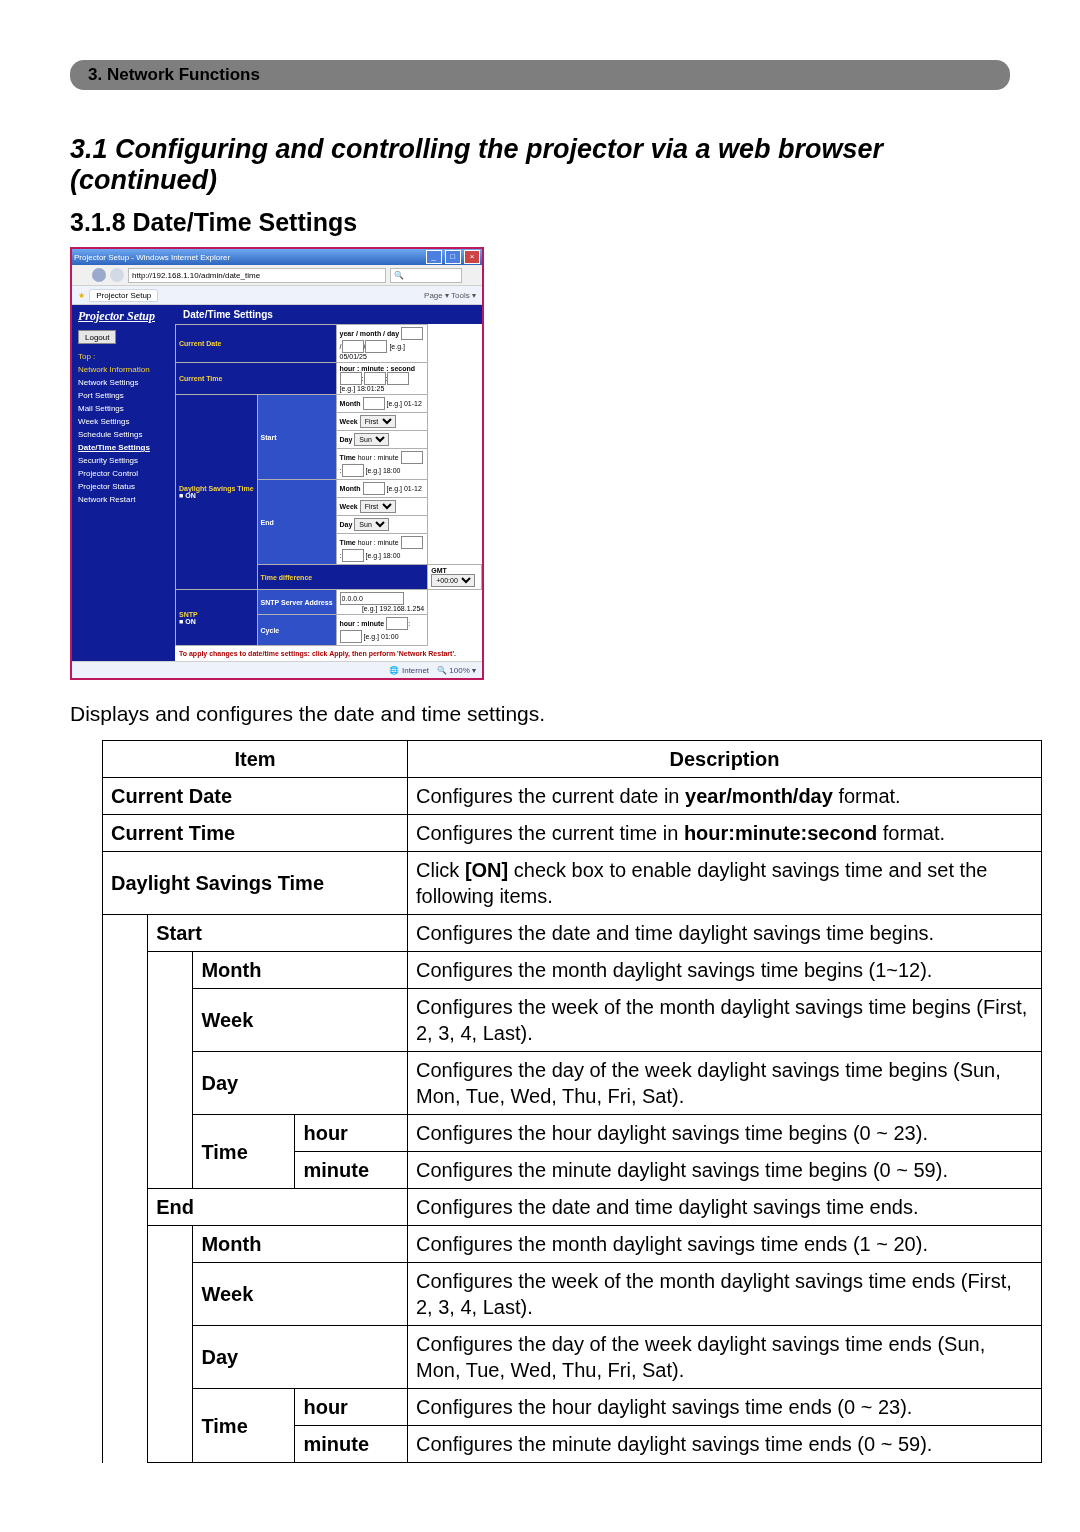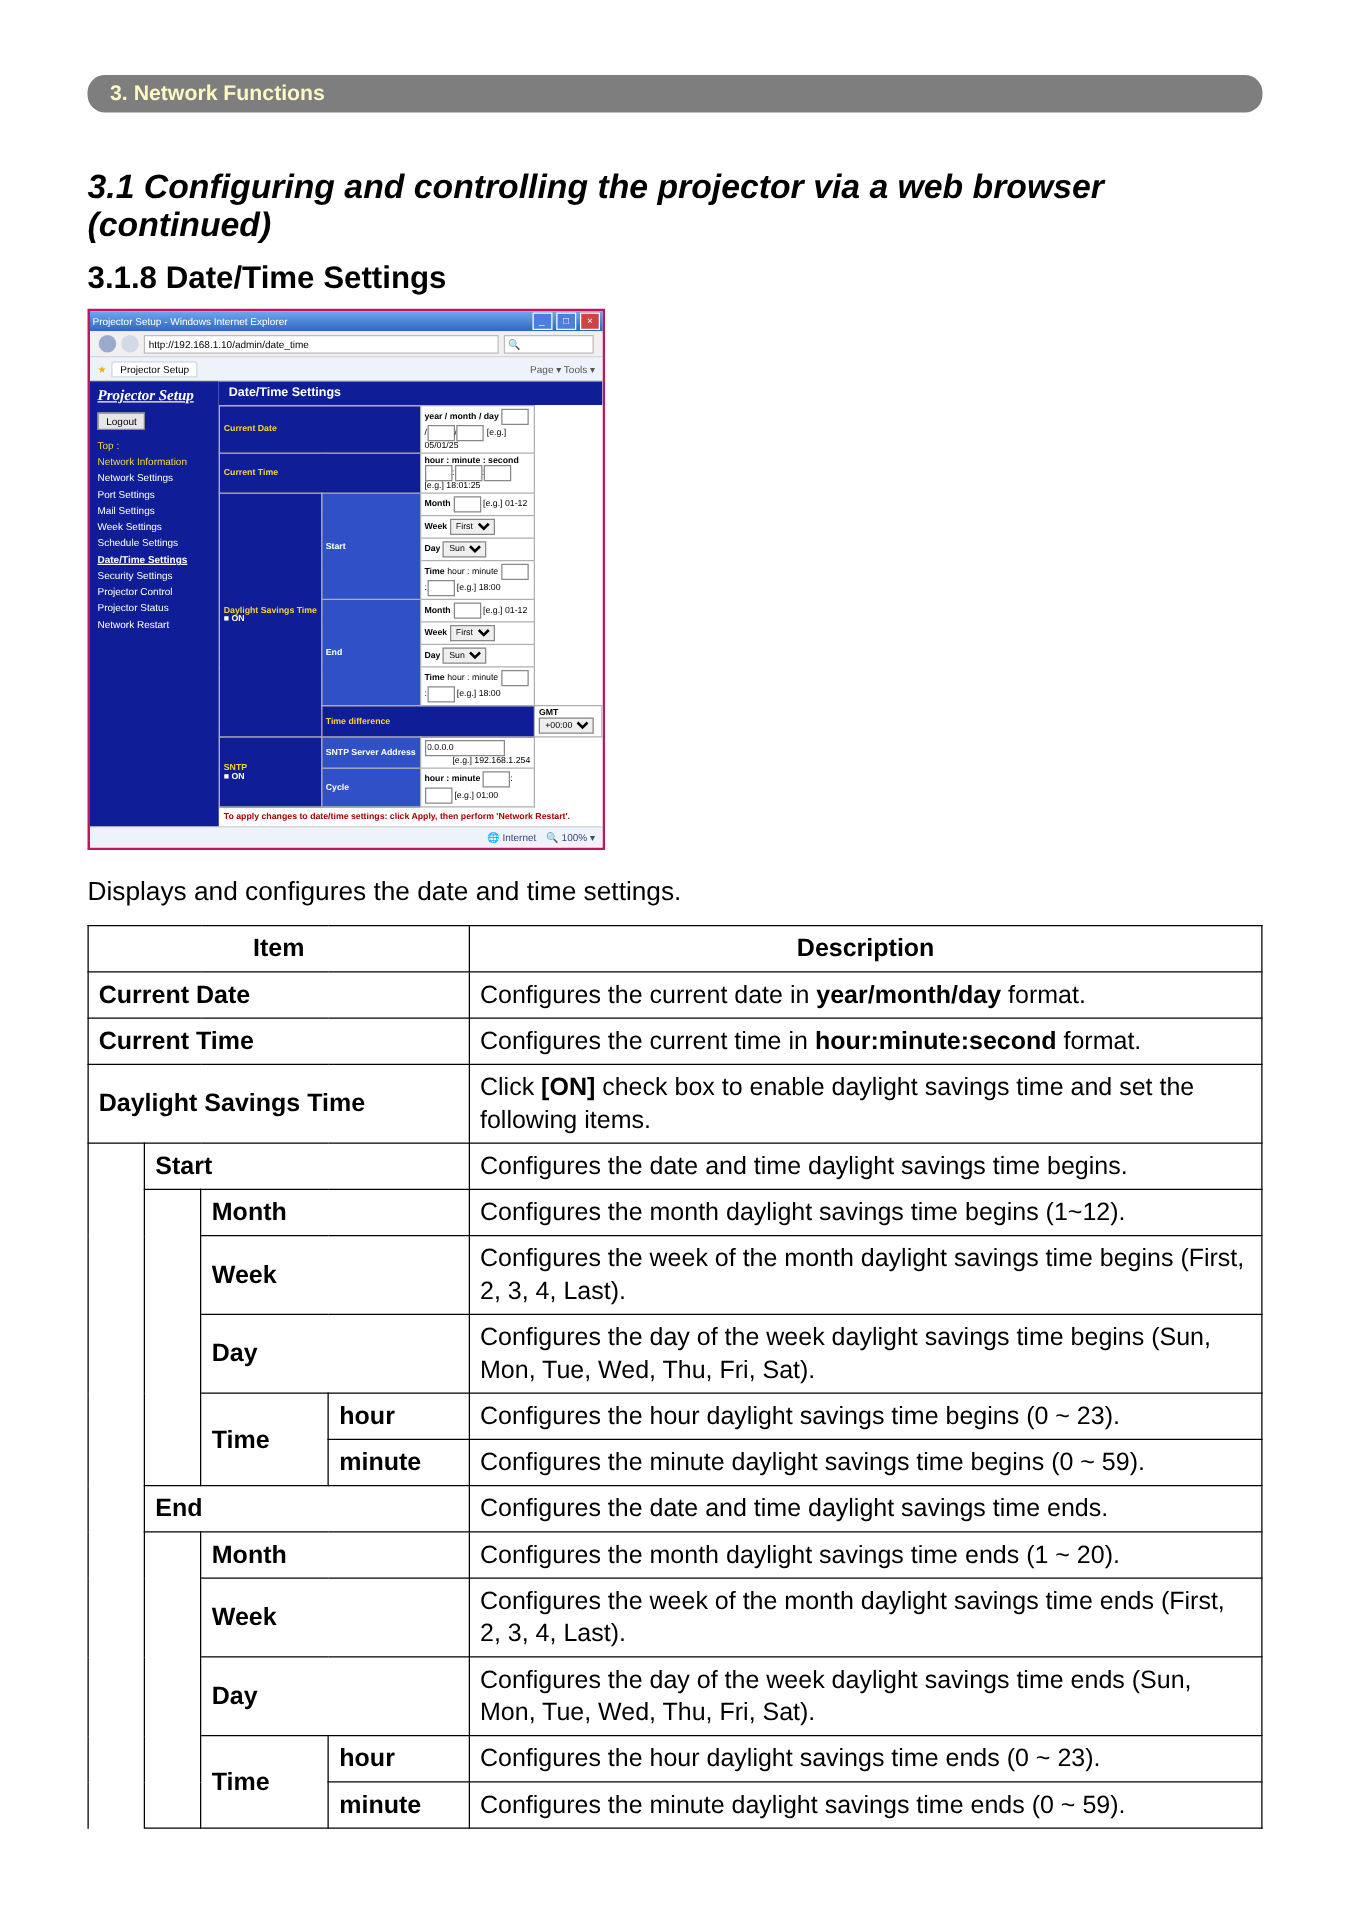--- a/index.html
+++ b/index.html
@@ -8,21 +8,21 @@
     background: #fff;
     font-family: Arial, Helvetica, sans-serif;
     color: #000;
     width: 1080px;
   }
   .page {
     padding: 60px 70px 40px 70px;
   }
   .chapter-bar {
     background: #7e7e7e;
-    color: #fef9c3;
+    color: #000000;
     border-radius: 14px;
     height: 30px;
     line-height: 30px;
     padding: 0 18px;
     font-weight: bold;
     font-size: 17px;
   }
   .section-title {
     font-style: italic;
     font-weight: bold;
@@ -60,21 +60,21 @@
     font-size: 8px;
     text-align: center;
     line-height: 12px;
   }
   .ie-btns span.min, .ie-btns span.max { background:#4a7fe0; }
   .ie-address {
     height: 20px;
     background: #f0f0f0;
     display: flex;
     align-items: center;
-    padding: 0 7px;
+    padding: 0 20px;
     font-size: 8px;
     border-bottom: 1px solid #d0d0d0;
     gap: 4px;
   }
   .ie-address .circ {
     width: 14px; height: 14px; border-radius: 50%; background: #9ac;
   }
   .ie-address .url {
     flex: 1;
     background: #fff;
@@ -229,20 +229,21 @@
   .intro {
     font-size: 21px;
     margin: 22px 0 14px 0;
   }
 
   
   table.desc {
     border-collapse: collapse;
     width: 100%;
     font-size: 20px;
+    margin-left: 32px;
   }
   table.desc th, table.desc td {
     border: 1px solid #000;
     padding: 5px 8px;
     text-align: left;
     vertical-align: middle;
     line-height: 1.3;
   }
   table.desc th {
     text-align: center;

